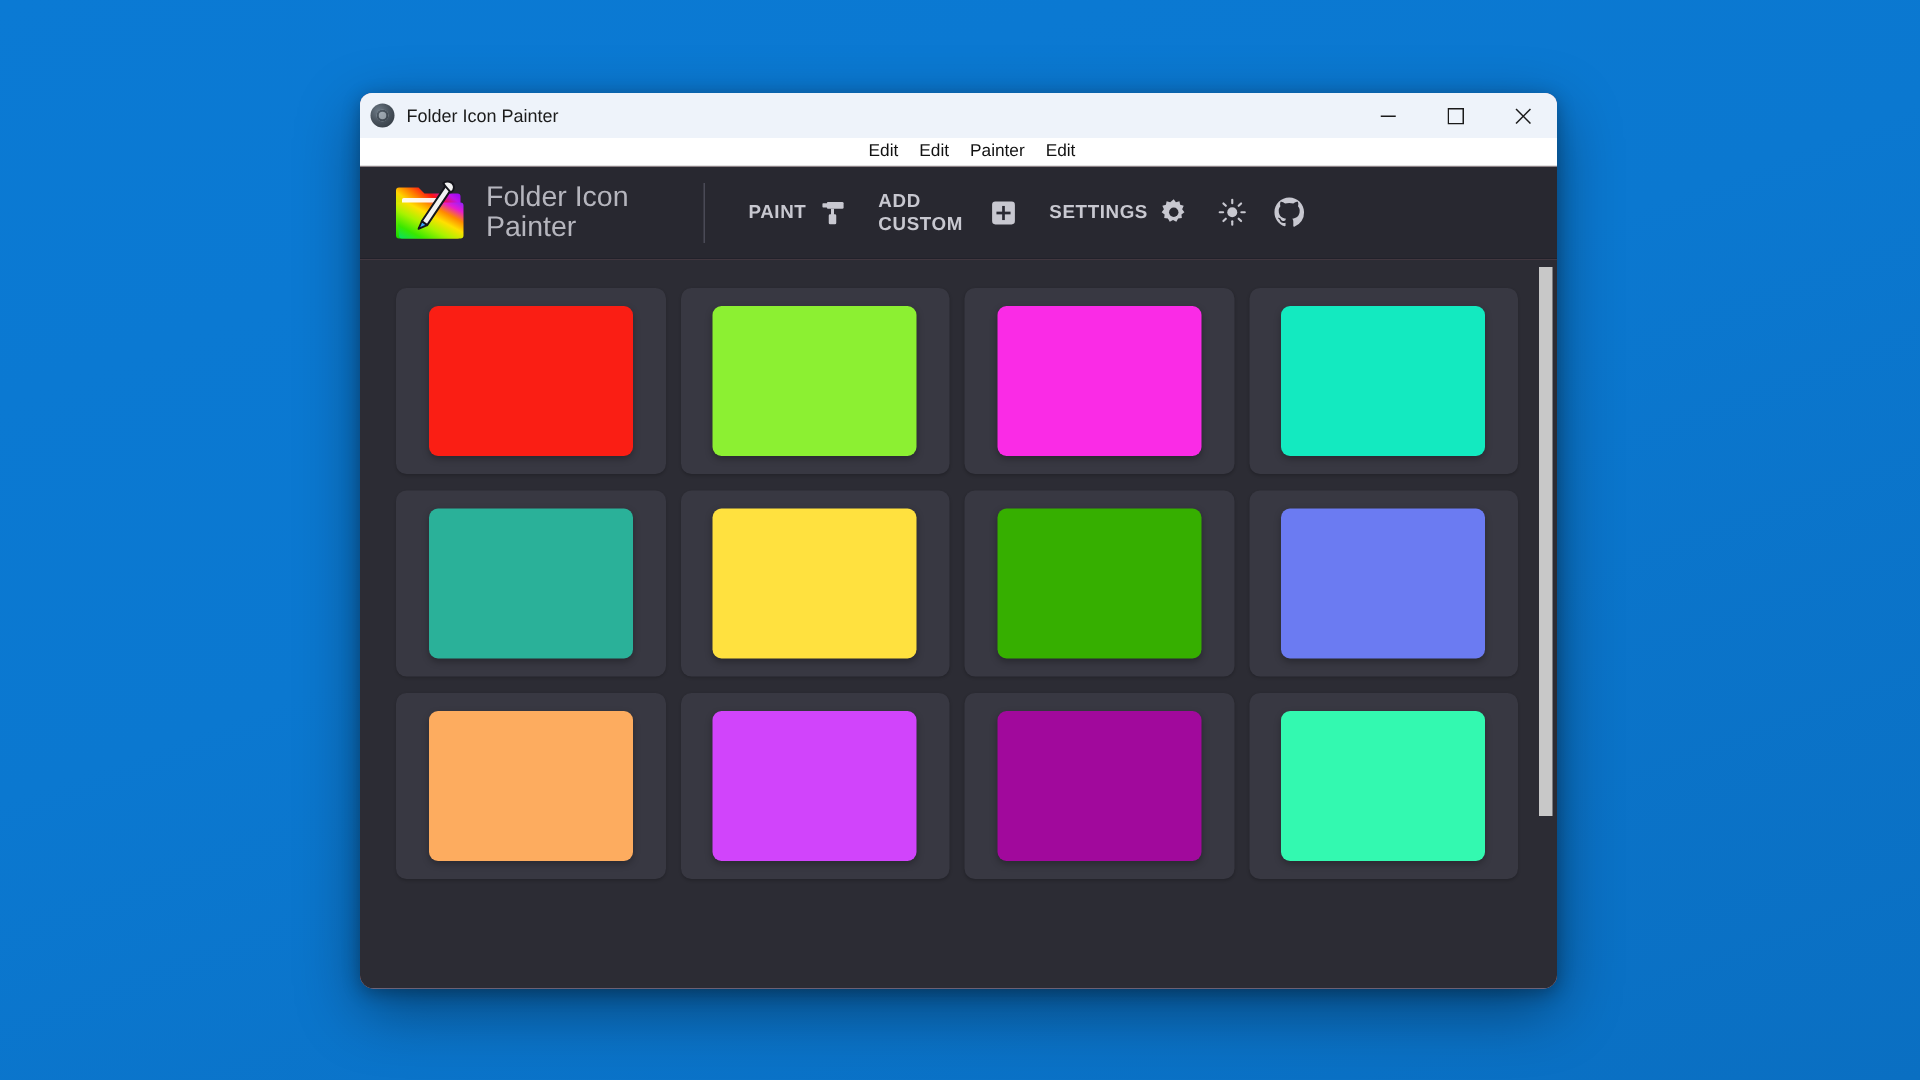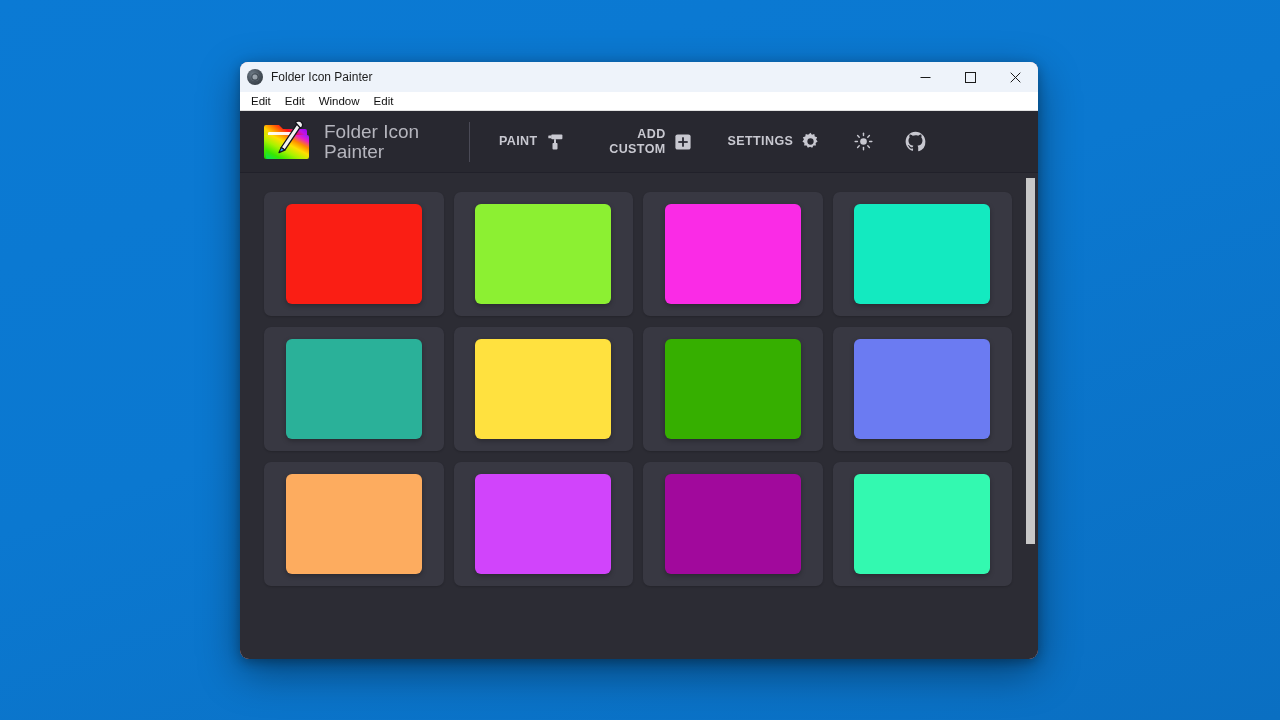--- a/index.html
+++ b/index.html
@@ -86,23 +86,24 @@
     color: #1a1a1a;
   }
   .wc-glyph { display: block; }
 
   
   .menubar {
     height: 19px;
     background: #ffffff;
     display: flex;
     align-items: center;
-    padding-left: 4px;
+    padding-left: 18px;
     flex: 0 0 auto;
     border-bottom: 1px solid #e2e2e2;
+    justify-content: center;
   }
   .menu-item {
     font-size: 11.5px;
     color: #111;
     padding: 1px 7px;
     line-height: 16px;
     white-space: nowrap;
   }
 
   
@@ -143,22 +144,21 @@
     background: #4a4a56;
     margin-left: 20px;
     margin-right: 0;
     flex: 0 0 auto;
   }
 
   .header-actions {
     display: flex;
     align-items: center;
     margin-left: 20px;
-    gap: 18px;
-    text-align: right;
+    gap: 4px;
   }
   .hdr-btn {
     display: flex;
     align-items: center;
     gap: 8px;
     padding: 6px 9px;
     border-radius: 4px;
     color: #c8c8d0;
     font-size: 12.5px;
     font-weight: bold;
@@ -256,21 +256,21 @@
           <line x1="0.7" y1="0.7" x2="10.3" y2="10.3" stroke="currentColor" stroke-width="1"></line>
           <line x1="10.3" y1="0.7" x2="0.7" y2="10.3" stroke="currentColor" stroke-width="1"></line>
         </svg>
       </div>
     </div>
   </div>
 
   <div class="menubar">
     <div class="menu-item">Edit</div>
     <div class="menu-item">Edit</div>
-    <div class="menu-item">Window</div>
+    <div class="menu-item">Painter</div>
     <div class="menu-item">Edit</div>
   </div>
 
   <div class="app-header">
 
     <div class="brand">
       <div class="brand-logo">
         <svg width="48" height="44" viewBox="0 0 48 44">
           <defs>
             <linearGradient id="rainbowGrad" x1="0" y1="1" x2="1" y2="0">

